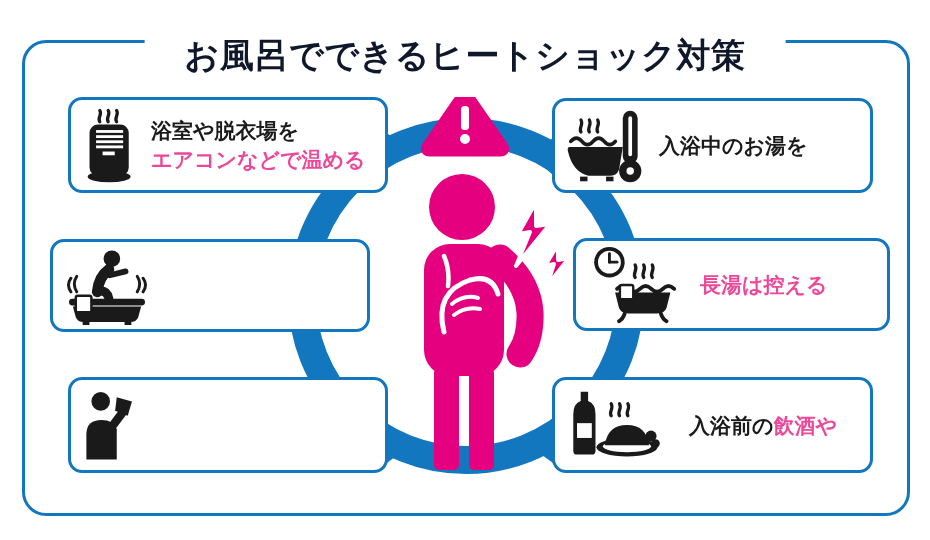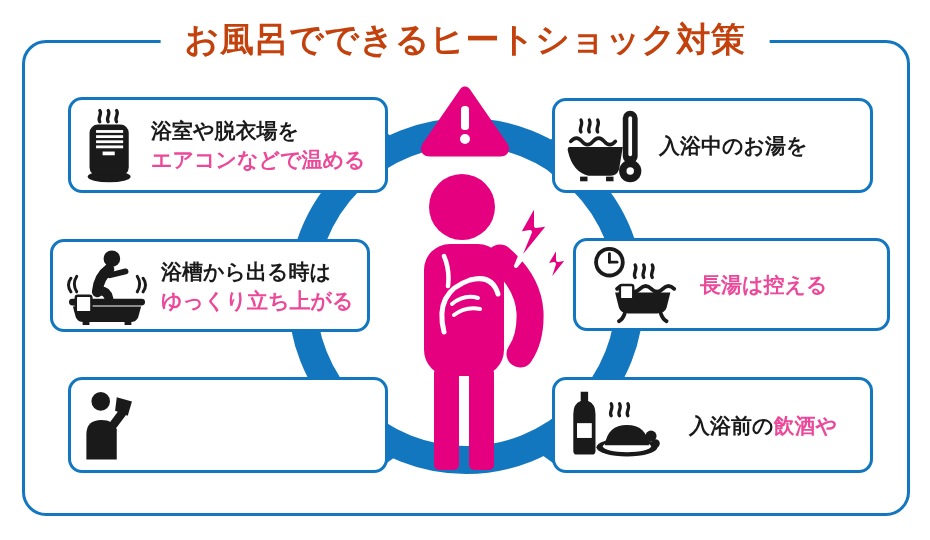--- a/index.html
+++ b/index.html
@@ -12,21 +12,21 @@
     position:absolute;left:22px;top:40px;width:888px;height:476px;
     border:3px solid #1377bf;border-radius:24px;box-sizing:border-box;
     background:transparent;z-index:0;
   }
   
   #title-wrap{
     position:absolute;top:13px;left:50%;transform:translateX(-50%);
     background:#fff;padding:0 24px;z-index:6;white-space:nowrap;
   }
   #title-wrap h1{
-    margin:0;font-size:34px;line-height:52px;font-weight:bold;color:#c2410c;letter-spacing:.5px;
+    margin:16px;font-size:34px;line-height:52px;font-weight:bold;color:#0f172a;letter-spacing:.5px;
   }
   
   #ring{
     position:absolute;left:288px;top:118px;width:356px;height:356px;
     border:28px solid #1377bf;border-radius:50%;box-sizing:border-box;z-index:1;
   }
   
   .tail{position:absolute;width:23px;height:37px;background:#1377bf;z-index:2;}
   #tail-1{left:384px;top:131px;clip-path:polygon(0 0,100% 45%,0 100%);}
   #tail-3{left:384px;top:428px;clip-path:polygon(0 0,100% 55%,0 100%);}
@@ -137,24 +137,20 @@
           <path d="M46,29 L62,25" stroke-width="6"></path>
           <path d="M34,45 q9,-1 11,8" stroke-width="9"></path>
         </g>
         <rect x="4" y="53" width="78" height="7" rx="3.5" fill="#1a1a1a"></rect>
         <path d="M8,61 L11,72 q2,5 8,5 h48 q6,0 8,-5 l3,-11 Z" fill="#1a1a1a"></path>
         <rect x="18" y="76" width="7" height="4" fill="#1a1a1a"></rect>
         <rect x="61" y="76" width="7" height="4" fill="#1a1a1a"></rect>
         <rect x="11" y="50" width="16" height="17" rx="2" fill="#fff" stroke="#1a1a1a" stroke-width="2.5"></rect>
       </svg>
     </span>
-    <span class="tip-text">
-      <span class="line"><span class="c-black">浴槽から出る時は</span></span>
-      <span class="line"><span class="c-pink">ゆっくり立ち上がる</span></span>
-    </span>
   </div>
 
   <div class="tip-box" id="box-3">
     <span class="tip-icon">
       <svg width="54" height="78" viewBox="0 0 64 82">
         <circle cx="21" cy="13" r="11" fill="#1a1a1a"></circle>
         <polygon points="40,8 58,13 53,30 38,24" fill="#1a1a1a"></polygon>
         <path d="M4,82 V52 Q4,35 22,35 Q36,35 40,46 L40,82 Z" fill="#1a1a1a"></path>
         <path d="M32,46 L47,26" stroke="#1a1a1a" stroke-width="10" stroke-linecap="round" fill="none"></path>
       </svg>

